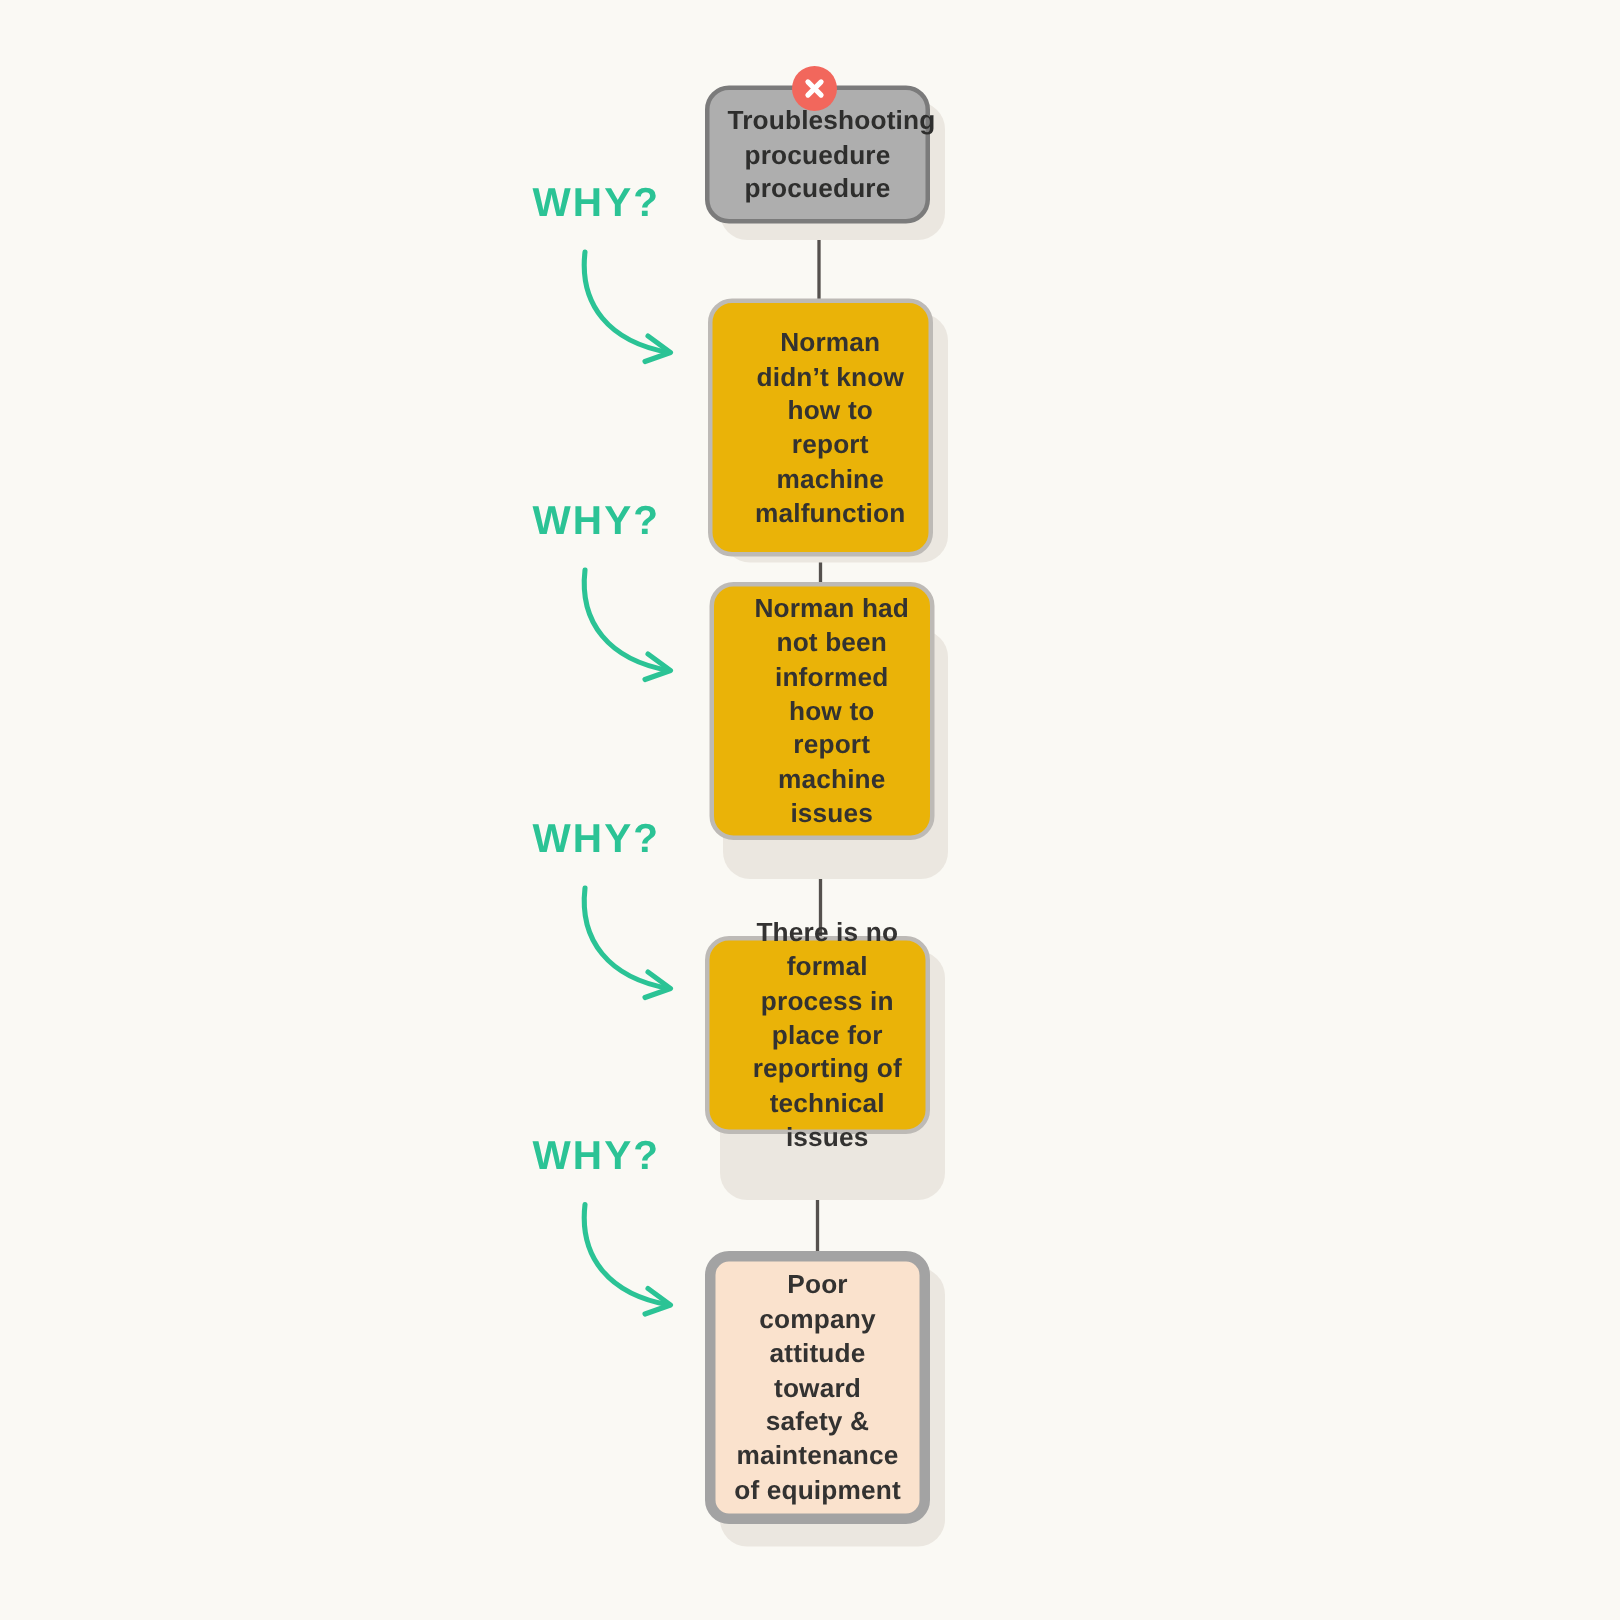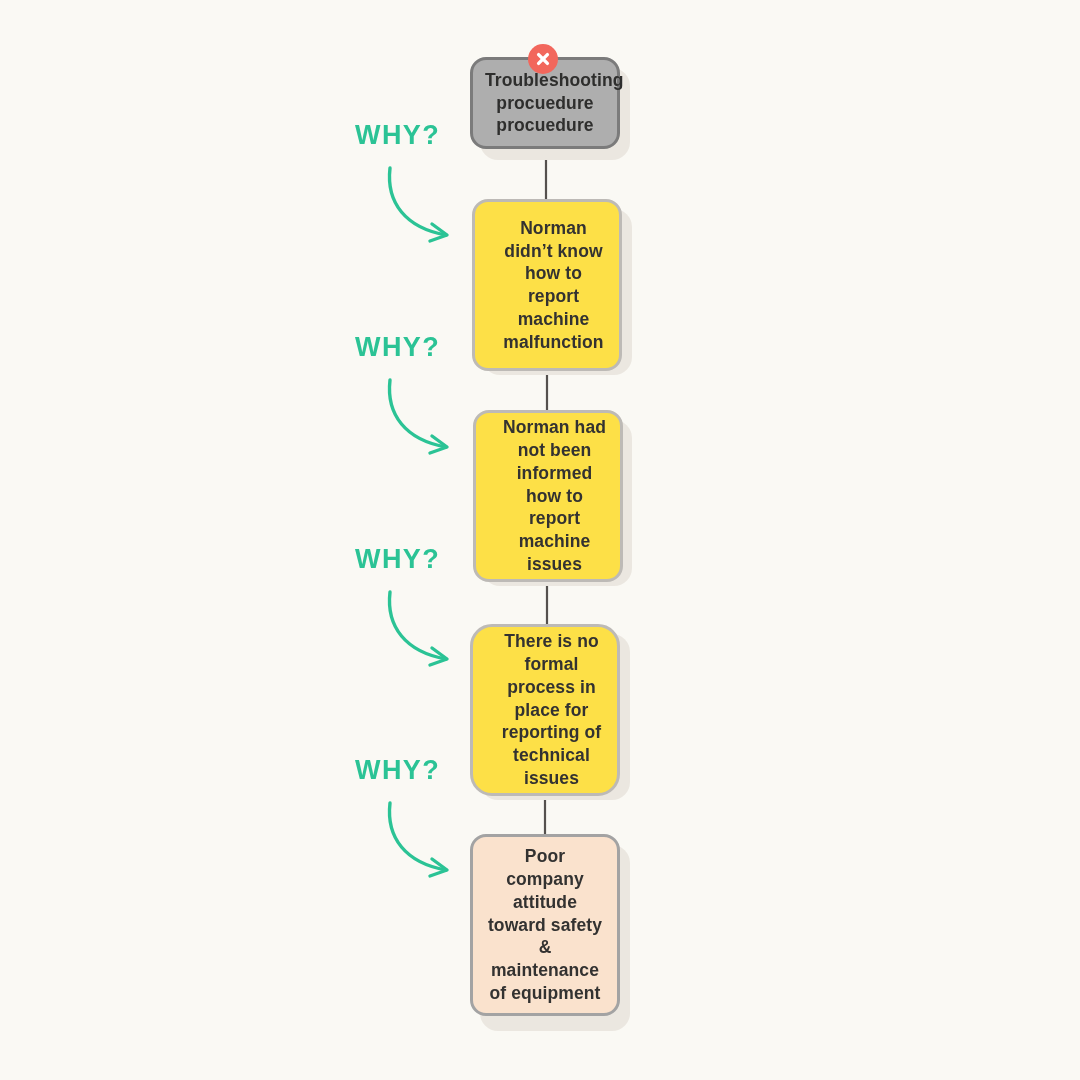--- a/index.html
+++ b/index.html
@@ -53,27 +53,27 @@
     background: #EBE7E0;
     z-index: 1;
   }
 
   .node.problem {
     background: #AEAEAE;
     border: 3px solid #7B7B7B;
     color: #2E2E2D;
   }
   .node.cause {
-    background: #fde047;
+    background: #eab308;
     border: 3px solid #BDBAB6;
     padding-left: 25px;
   }
   .node.root {
     background: #FAE2CD;
-    border: 3px solid #a3a3a3;
+    border: 7px solid #a3a3a3;
   }
 
   
   .badge-x {
     position: absolute;
     width: 30px;
     height: 30px;
     border-radius: 50%;
     background: #F2675C;
     z-index: 6;
@@ -144,25 +144,25 @@
         <line x1="4.6" y1="4.6" x2="13.4" y2="13.4"></line>
         <line x1="13.4" y1="4.6" x2="4.6" y2="13.4"></line>
       </g>
     </svg>
   </div>
 
   <div class="node cause" style="left:472px; top:199px; width:150px; height:172px;">
     <span class="txt">Norman didn’t know how to report machine malfunction</span>
   </div>
 
-  <div class="node cause" style="left:473px; top:410px; width:150px; height:172px;">
+  <div class="node cause" style="left:473px; top:388px; width:150px; height:172px;">
     <span class="txt">Norman had not been informed how to report machine issues</span>
   </div>
 
-  <div class="node cause" style="left:470px; top:624px; width:150px; height:172px;border-radius:22px;">
+  <div class="node cause" style="left:470px; top:624px; width:150px; height:132px;">
     <span class="txt">There is no formal process in place for reporting of technical issues</span>
   </div>
 
   <div class="node root" style="left:470px; top:834px; width:150px; height:182px;">
     <span class="txt">Poor company attitude toward safety &amp; maintenance of equipment</span>
   </div>
 
   <div class="why-label" style="left:355px; top:120px;">WHY?</div>
   <div class="why-label" style="left:355px; top:332px;">WHY?</div>
   <div class="why-label" style="left:355px; top:544px;">WHY?</div>

